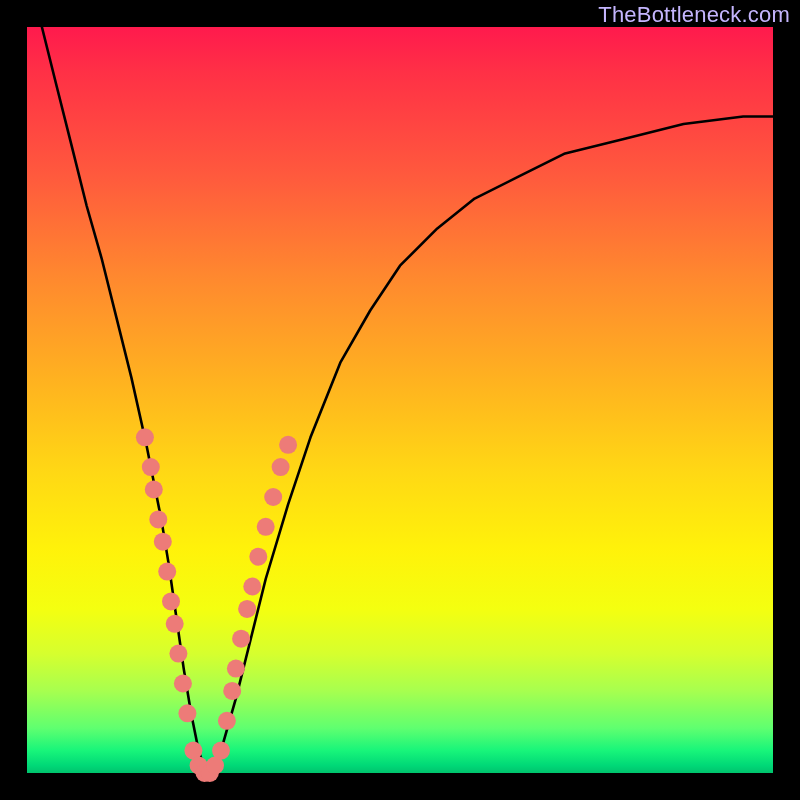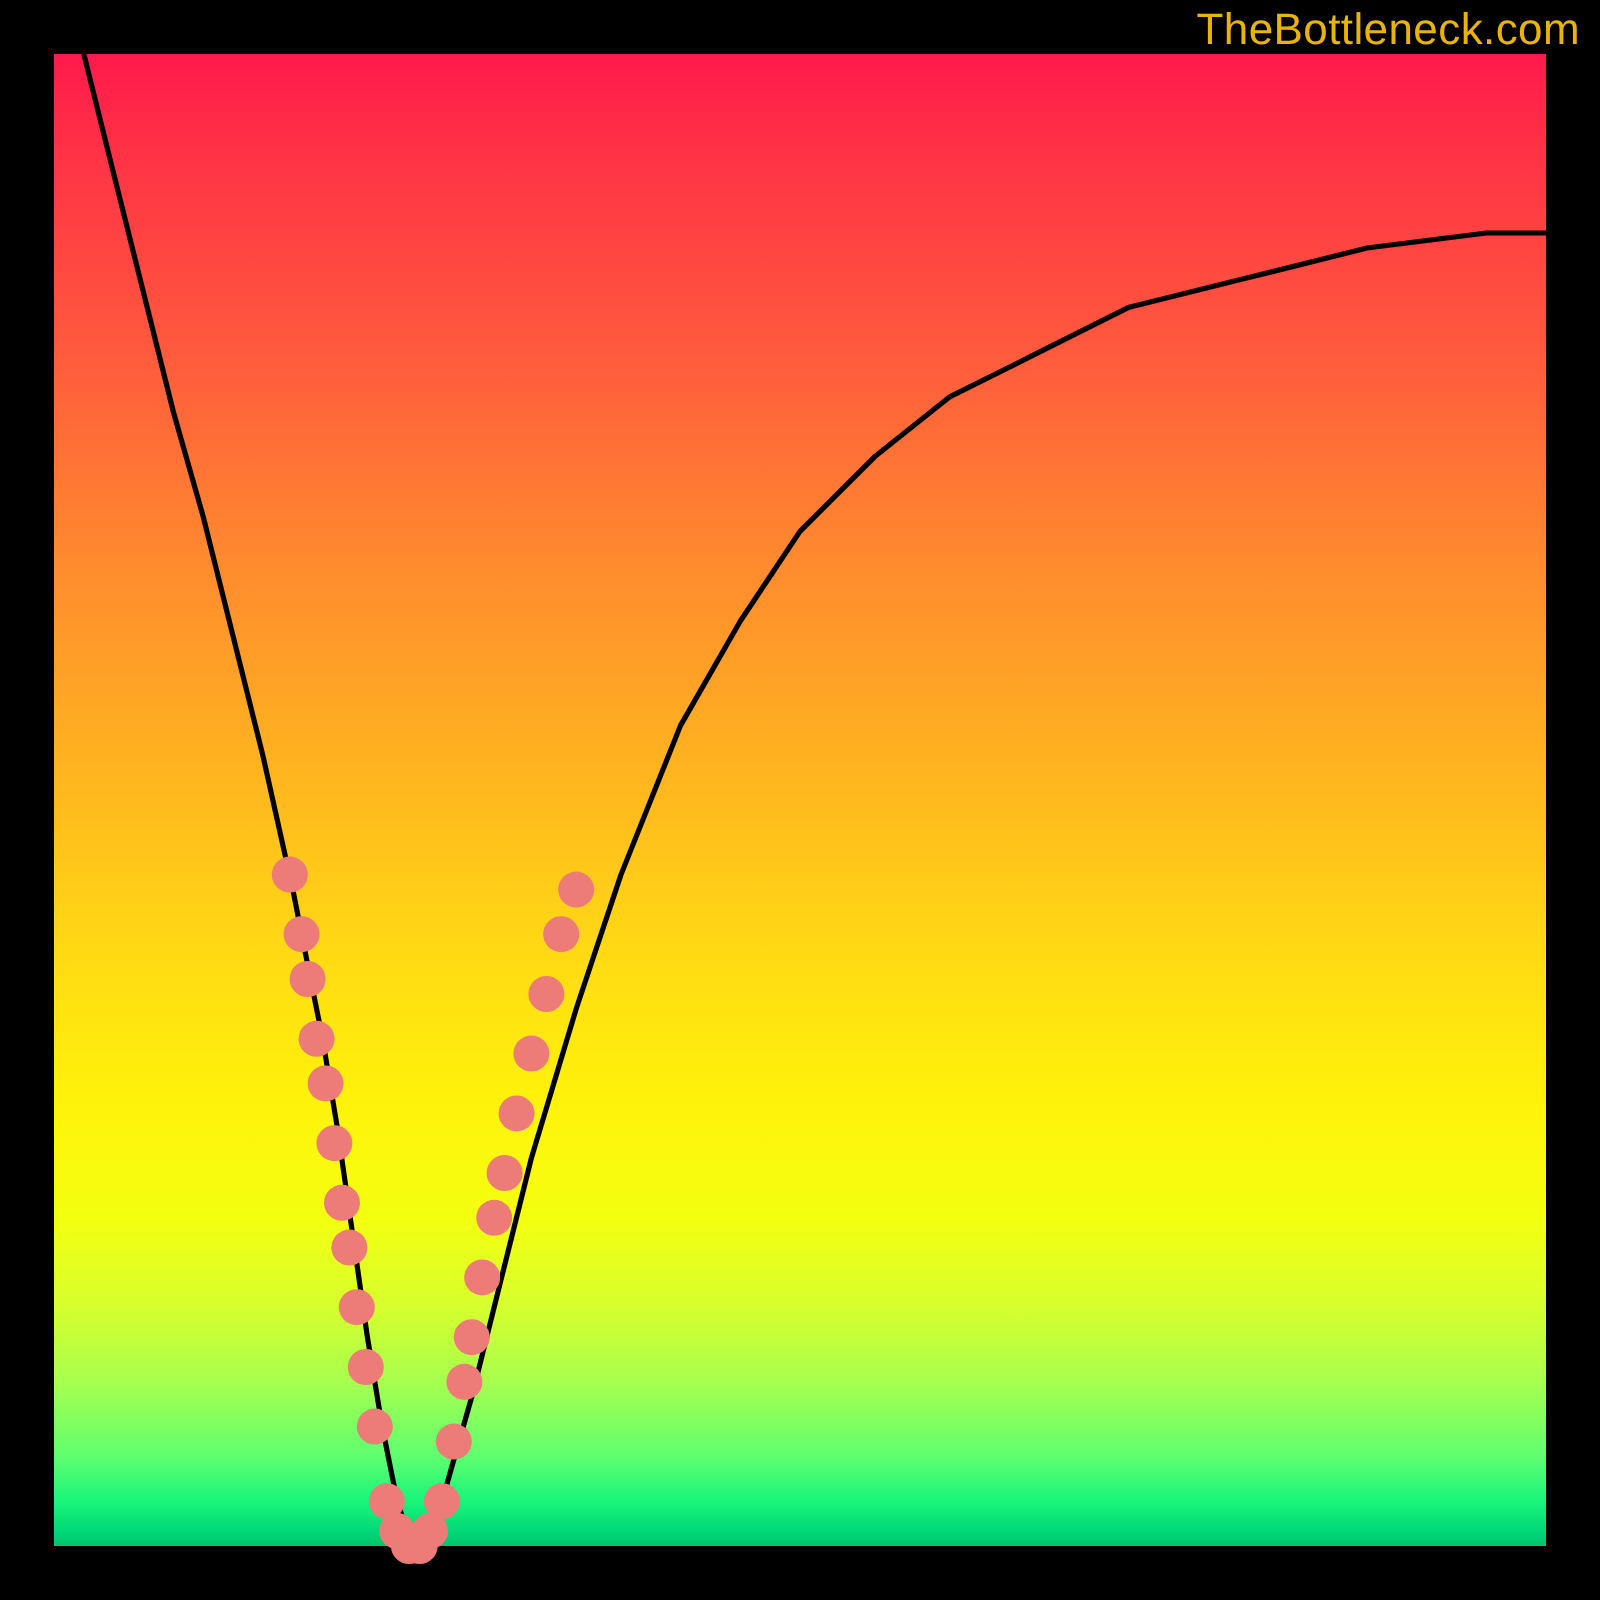--- a/index.html
+++ b/index.html
@@ -39,21 +39,21 @@
       #a7ff4f 89%,
       #5fff70 94%,
       #18f57a 97%,
       #00d877 99%,
       #00c36d 100%);
   }
   .watermark {
     position: absolute;
     top: 2px;
     right: 10px;
-    color: #eab308;
+    color: #c4b5fd;
     font-size: 22px;
     letter-spacing: 0.2px;
     font-weight: 400;
     user-select: none;
   }
   svg.curve {
     position: absolute;
     top: 27px;
     left: 27px;
     width: 746px;

